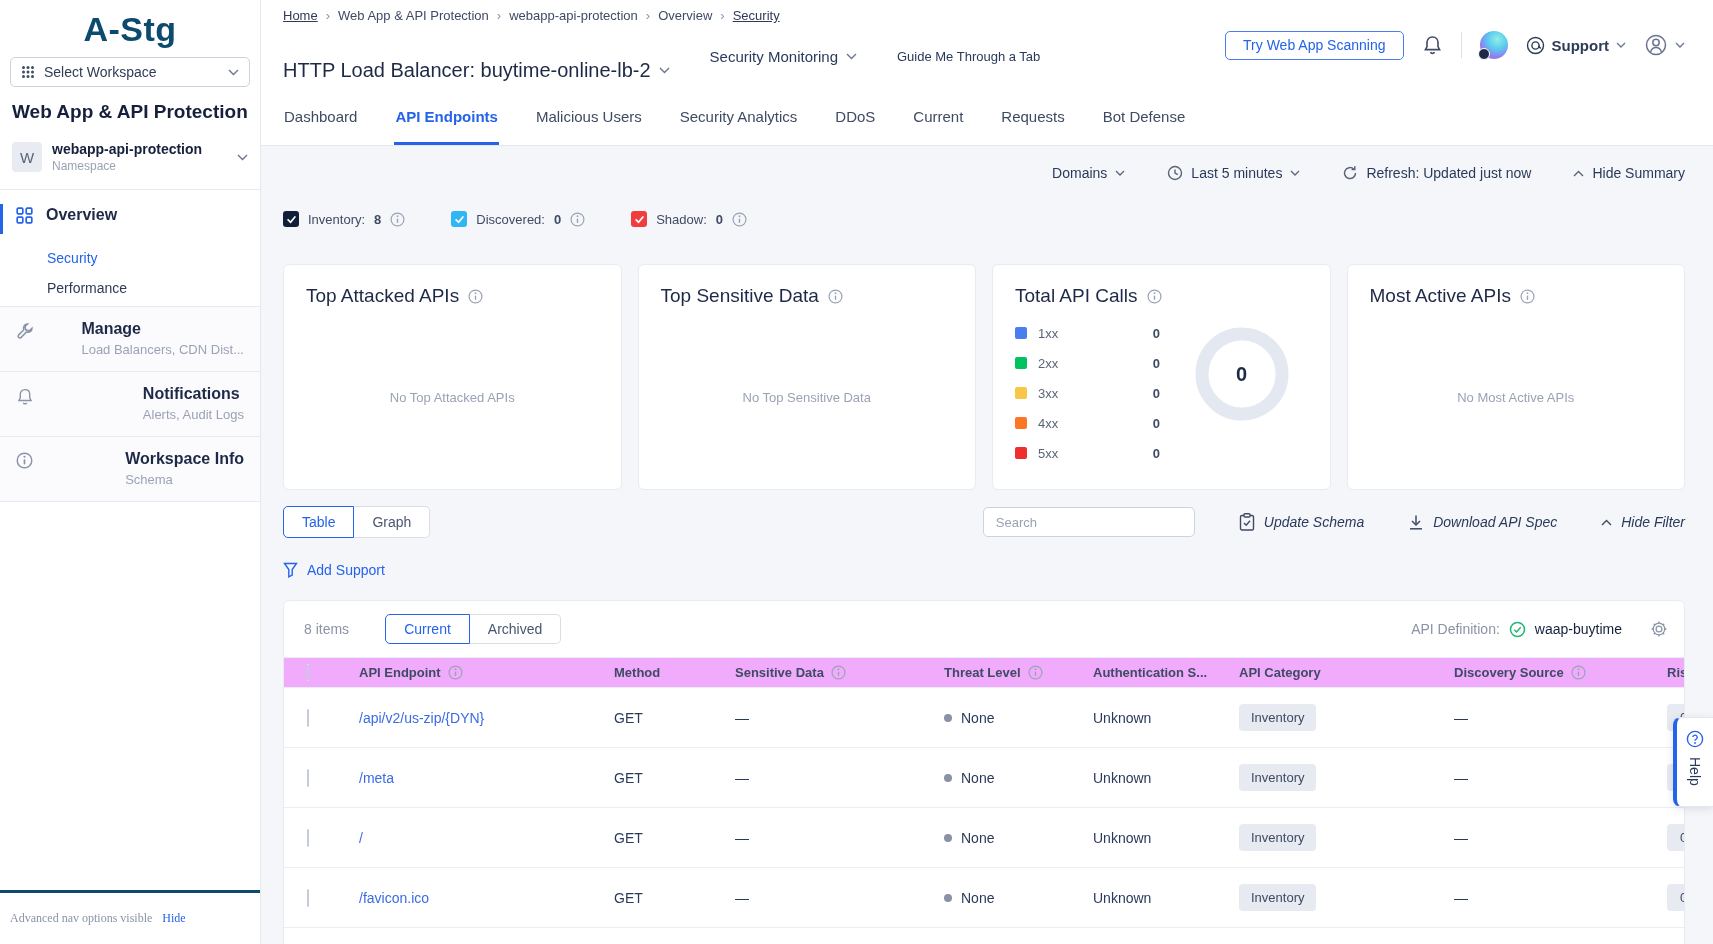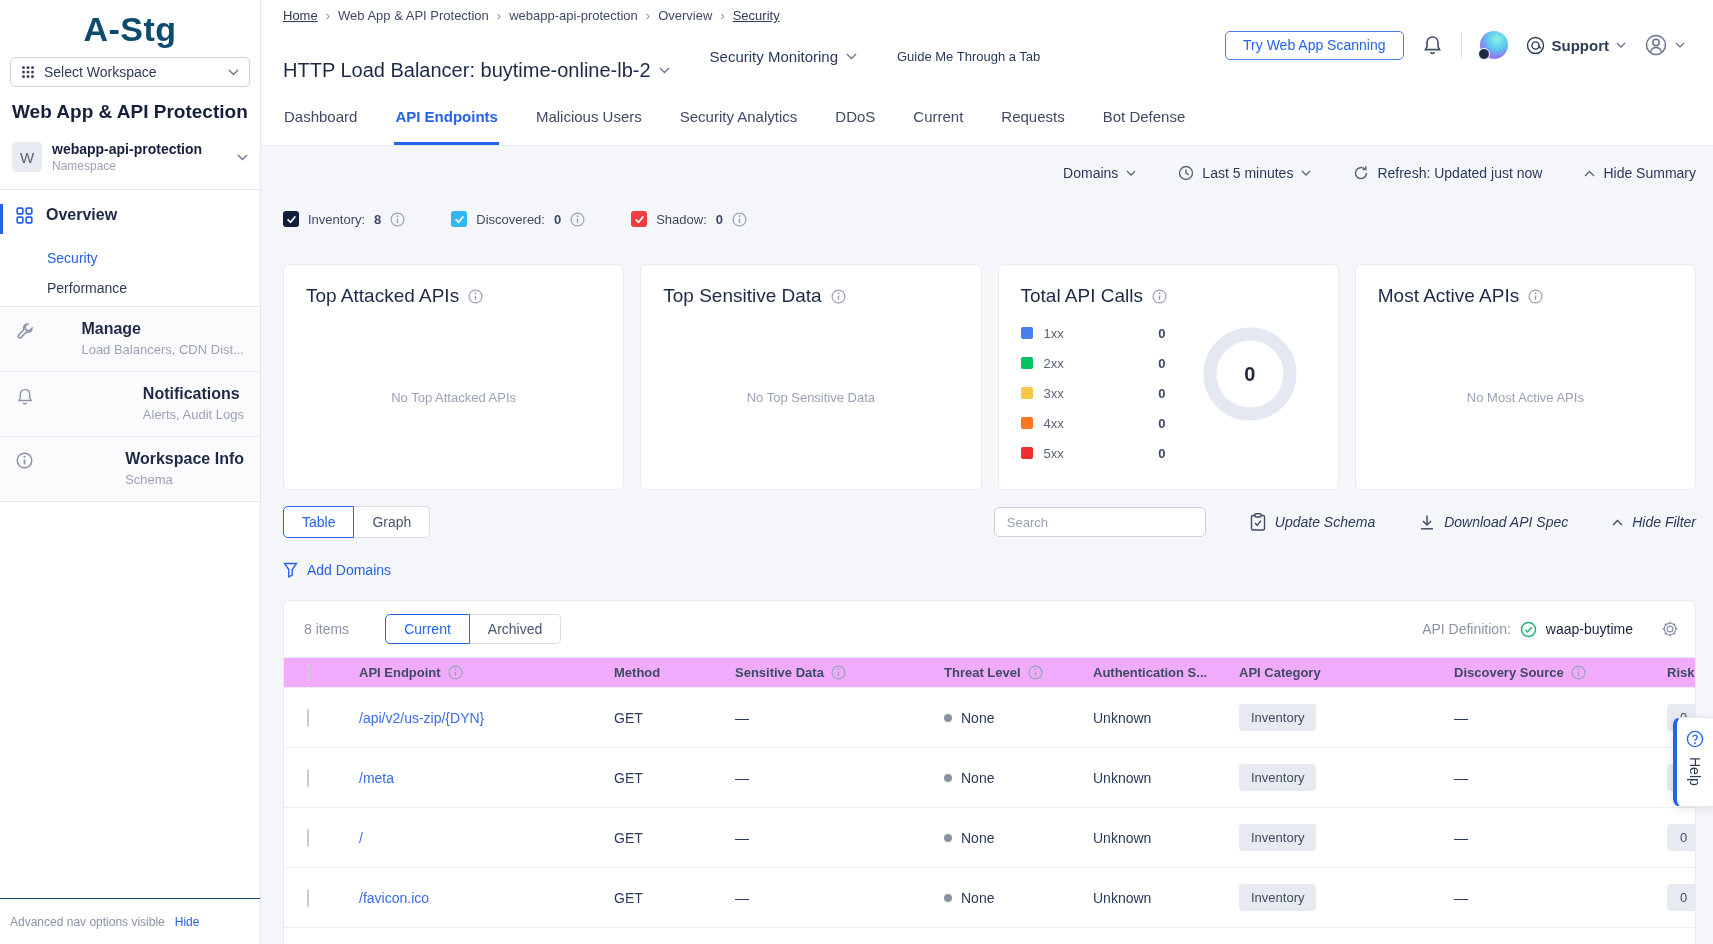--- a/index.html
+++ b/index.html
@@ -23,21 +23,21 @@
   .nav-main { display:flex; align-items:center; gap:13px; }
   .nav-main .lbl { font-size:16px; font-weight:600; color:#1d2946; }
   .nav-children { padding:4px 0 10px 47px; }
   .nav-child { font-size:14px; color:#2f3b57; margin-top:14px; cursor:pointer; }
   .nav-child.active { color:#2563eb; }
   .nav-group-divider { border-bottom:1px solid #e7eaf0; }
   .nav-section { display:flex; gap:13px; padding:13px 16px 14px; border-bottom:1px solid #e7eaf0; background:#fbfbfd; cursor:pointer;justify-content:space-between; }
   .nav-section .icon { color:#8b93a7; margin-top:2px; }
   .nav-section .lbl { font-size:16px; font-weight:600; color:#1d2946; }
   .nav-section .sub { font-size:13px; color:#9aa2b5; margin-top:4px; white-space:nowrap; }
-  .side-footer { position:absolute; left:0; right:0; bottom:0; height:46px; border-top:1px solid #0c4a6e; display:flex; align-items:center; gap:10px; padding:0 10px; font-size:12px; color:#8b93a7; background:#fff; }
+  .side-footer { position:absolute; left:0; right:0; bottom:0; height:54px; border-top:3px solid #0c4a6e; display:flex; align-items:center; gap:10px; padding:0 10px; font-size:12px; color:#8b93a7; background:#fff;font-family:Liberation Serif, serif; }
   .side-footer .hide-link { color:#2563eb; cursor:pointer; }
 
   
   .main { flex:1; display:flex; flex-direction:column; position:relative; min-width:0; }
   .topbar { background:#fff; display:flex; align-items:center; padding:8px 28px 6px 22px; }
   .crumbs { display:flex; align-items:center; font-size:13px; color:#3f4a63; }
   .crumb { cursor:pointer; }
   .crumb-link { text-decoration:underline; color:#2f3b57; }
   .crumb:not(:last-child)::after { content:"\203A"; margin:0 8px; color:#8b93a7; text-decoration:none; display:inline-block; }
   .title-row { display:flex; align-items:center; margin-top:8px; }
@@ -49,21 +49,21 @@
   .icon-btn { background:none; border:none; color:#3f4a63; cursor:pointer; padding:0; }
   .vdiv { width:1px; height:26px; background:#dcdfe8; }
   .ai-avatar { width:28px; height:28px; border-radius:50%; background:radial-gradient(circle at 62% 30%, #8ff0e4 0%, #5bc8f0 38%, #8f7cf0 68%, #d678c8 100%); position:relative; cursor:pointer; }
   .ai-avatar .badge { position:absolute; left:-2px; bottom:-1px; width:12px; height:12px; border-radius:50%; background:#1d2946; border:1px solid #fff; }
   .support-wrap, .account-wrap { display:flex; align-items:center; gap:7px; color:#2f3b57; font-size:15px; cursor:pointer;font-weight:bold; }
 
   .tabs-row { background:#fff; border-bottom:1px solid #e4e7ee; display:flex; gap:36px; padding:0 22px; height:58px; align-items:flex-end; }
   .tab { font-size:15px; color:#3f4a63; padding:0 1px 17px; cursor:pointer; border-bottom:3px solid transparent; white-space:nowrap; }
   .tab.active { color:#2563eb; font-weight:700; border-bottom-color:#2563eb; }
 
-  .content { flex:1; background:#f5f6f9; padding:0 17px 0 22px; overflow:hidden; }
+  .content { flex:1; background:#f5f6f9; padding:0 28px 0 22px; overflow:hidden; }
   .controls-row { display:flex; justify-content:flex-end; align-items:center; gap:42px; height:34px; margin-top:10px; font-size:14px; color:#2a3a5c; }
   .ctrl { display:flex; align-items:center; gap:8px; cursor:pointer; }
   .ctrl .icn { color:#5a6478; }
   .filter-row { display:flex; align-items:center; gap:46px; height:30px; margin-top:14px; }
   .fchk { display:flex; align-items:center; gap:9px; font-size:13px; color:#3f4a63; cursor:pointer; }
   .fbox { width:16px; height:16px; border-radius:3px; display:flex; align-items:center; justify-content:center; }
   .fcount { font-weight:700; }
   .info-i { color:#9aa2b5; display:inline-flex; cursor:pointer; }
 
   .cards-row { display:flex; gap:16px; margin-top:30px; height:226px; }
@@ -528,21 +528,21 @@
       </div>
     </div>
 
     <div class="addfilter-row">
       <div class="add-filter">
         <span>
           <svg width="15" height="16" viewBox="0 0 15 16" fill="none" stroke="#2563eb" stroke-width="1.4">
               <path d="M1.5 1.5 L13.5 1.5 L9.2 7.5 L9.2 13 L5.8 14.8 L5.8 7.5 Z"></path>
             </svg>
         </span>
-        <span>Add Domains</span>
+        <span>Add Support</span>
       </div>
     </div>
 
     <div class="table-card">
       <div class="tc-head">
         <span class="items-count">8 items</span>
         <div class="seg">
           <button class="seg-btn active">Current</button>
           <button class="seg-btn">Archived</button>
         </div>

